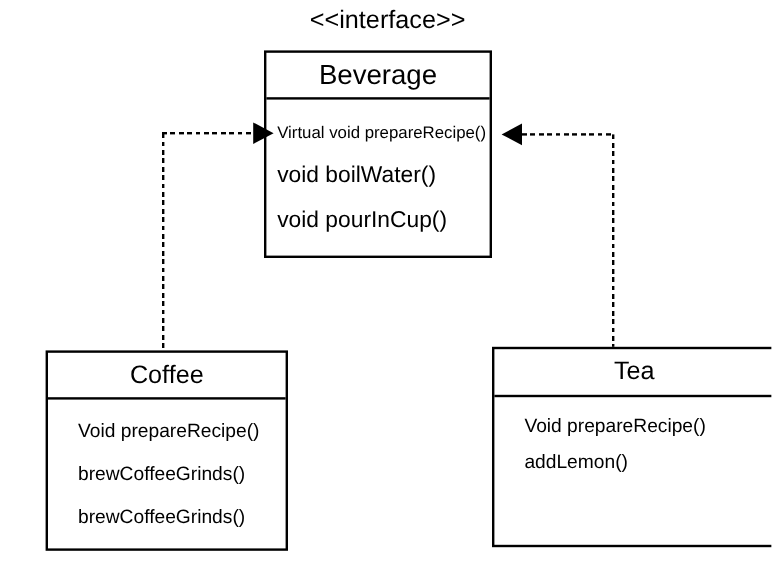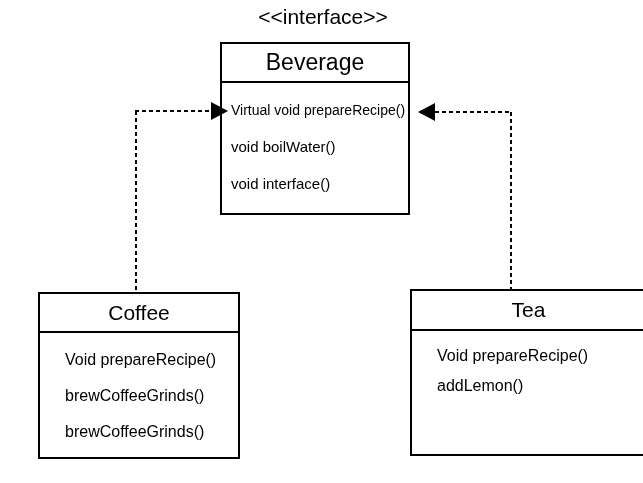--- a/index.html
+++ b/index.html
@@ -40,21 +40,21 @@
   }
   .box-methods .method {
     line-height: 20px;
     white-space: nowrap;
   }
 
   
   .beverage { left: 220px; top: 42px; width: 190px; height: 173px; }
   .beverage .box-title { height: 39px; line-height: 37px; font-size: 23px; }
   .beverage .box-methods { padding: 17px 0 0 9px; }
-  .beverage .method { font-size: 15px; margin-bottom: 17px; }
+  .beverage .method { font-size: 19px; margin-bottom: 17px; }
   .beverage .method.m-small { font-size: 14px; }
 
   
   .coffee { left: 38px; top: 292px; width: 202px; height: 167px; }
   .coffee .box-title { height: 39px; line-height: 37px; }
   .coffee .box-methods { padding: 16px 0 0 25px; }
   .coffee .method { font-size: 16px; line-height: 22px; margin-bottom: 14px; }
 
   
   .tea { left: 410px; top: 289px; width: 237px; height: 167px; }
@@ -96,21 +96,21 @@
 
 <div class="canvas">
 
   <div class="stereotype">&lt;&lt;interface&gt;&gt;</div>
 
   <div class="box beverage">
     <div class="box-title">Beverage</div>
     <div class="box-methods">
       <div class="method m-small">Virtual void prepareRecipe()</div>
       <div class="method">void boilWater()</div>
-      <div class="method">void interface()</div>
+      <div class="method">void pourInCup()</div>
     </div>
   </div>
 
   <div class="box coffee">
     <div class="box-title">Coffee</div>
     <div class="box-methods">
       <div class="method">Void prepareRecipe()</div>
       <div class="method">brewCoffeeGrinds()</div>
       <div class="method">brewCoffeeGrinds()</div>
     </div>

